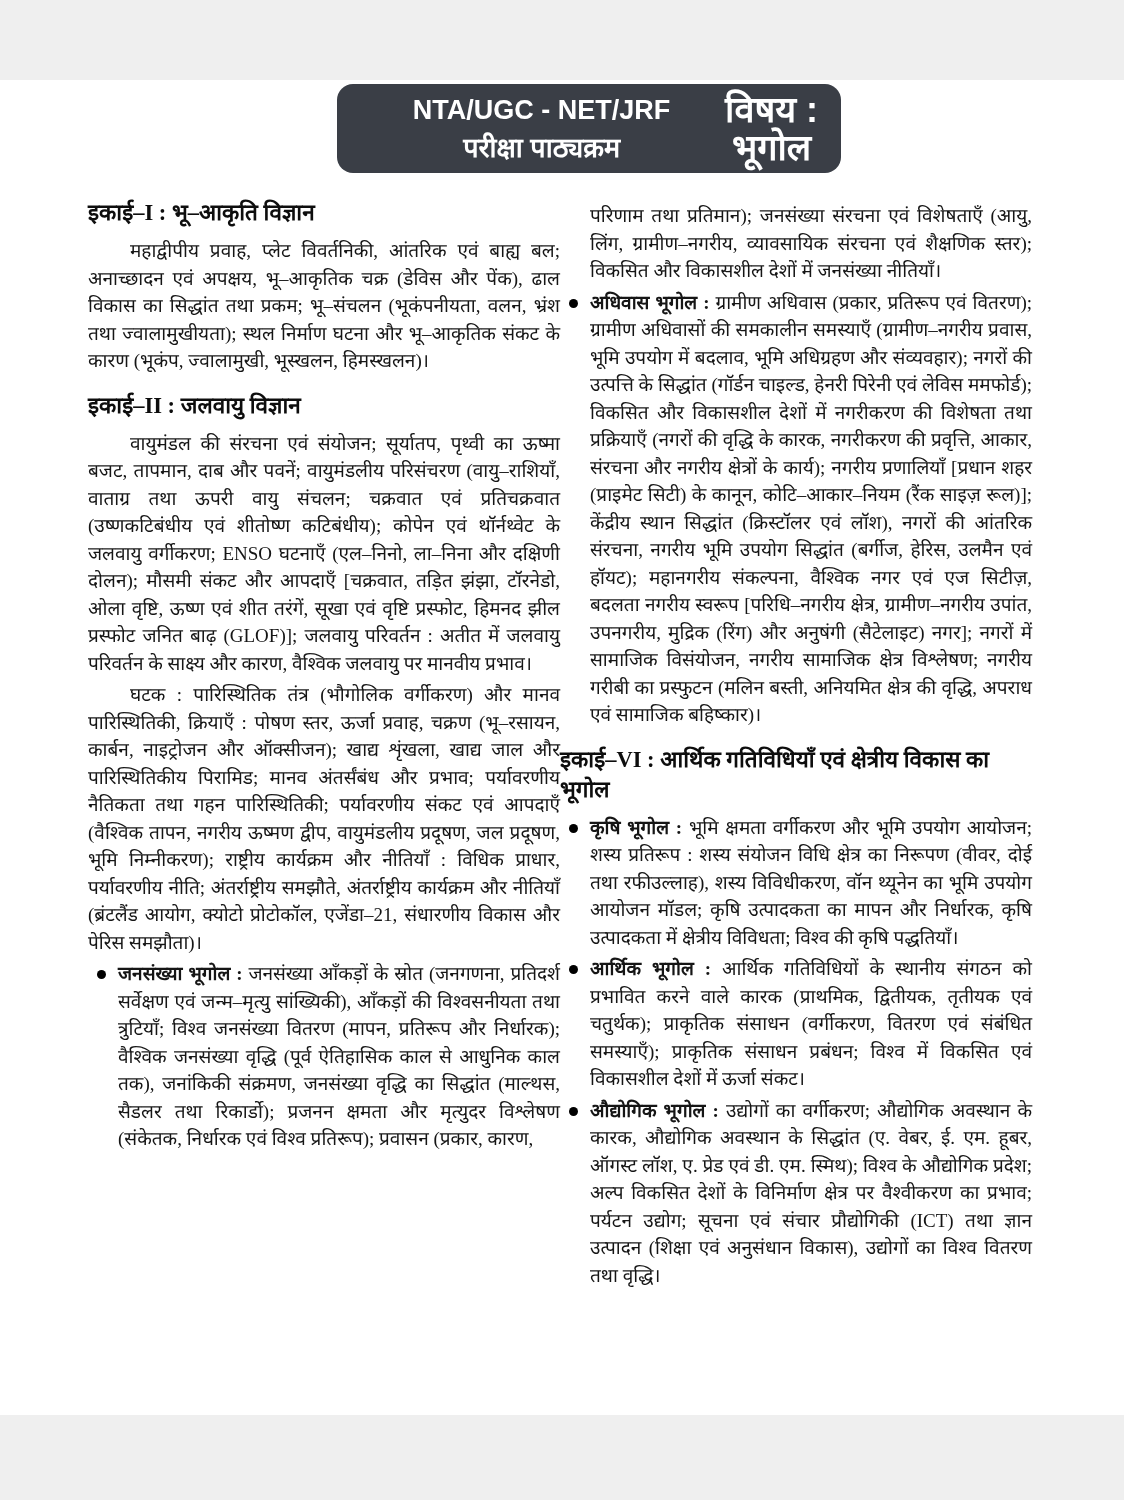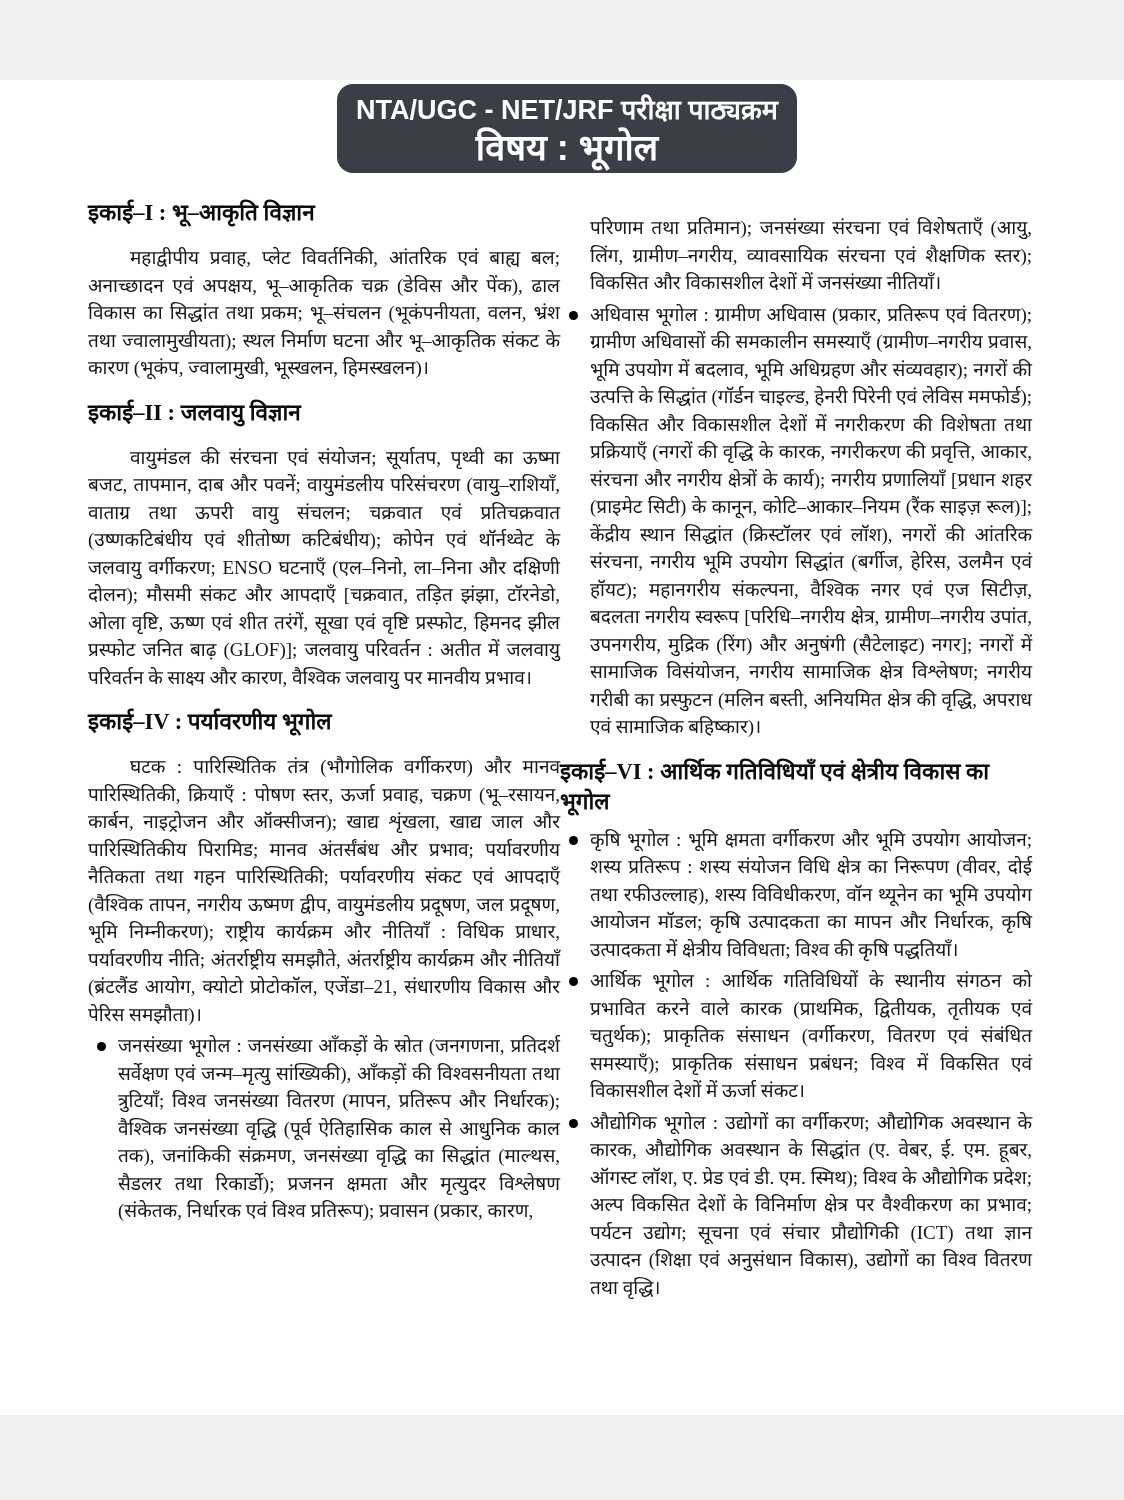--- a/index.html
+++ b/index.html
@@ -10,63 +10,62 @@
     overflow:hidden;
     font-family:"Liberation Serif","DejaVu Serif",serif;
     color:#151515;
   }
   .band{position:absolute;left:0;width:1124px;background:#efefef;z-index:5;}
   .band.top{top:0;height:80px;}
   .band.bottom{bottom:0;height:85px;}
   .banner{
     position:absolute;left:337px;top:84px;width:460px;height:89px;
     background:#3a3e46;border-radius:16px;
-    display:flex;flex-direction:column;align-items:center;justify-content:center;
+    display:flex;flex-direction:row;align-items:center;justify-content:center;
     color:#ffffff;font-family:"Liberation Sans","DejaVu Sans",sans-serif;
-    font-weight:bold;text-align:center;z-index:6;
+    font-weight:bold;text-align:center;z-index:6;padding-left:44px;
   }
   .banner .l1{font-size:27px;line-height:38px;}
   .banner .l2{font-size:36px;line-height:38px;}
   .columns{
     position:absolute;top:198px;left:88px;width:962px;
     display:flex;z-index:1;
   }
   .col{width:472px;font-size:19px;line-height:27.5px;text-align:justify;}
   .unit-heading{
     font-size:22.5px;line-height:30px;font-weight:bold;color:#0d0d0d;
     margin:16px 0 9px 0;text-align:left;
   }
   .unit-heading.first{margin-top:0;}
-  .para{margin:16px 0 4px 0;text-indent:42px;}
+  .para{margin:4px 0 4px 0;text-indent:42px;}
   .para.noindent{text-indent:0;}
   .bullet-item{position:relative;padding-left:30px;margin:4px 0 4px 0;}
   .bullet-item .dot{
     position:absolute;left:9px;top:10px;width:9px;height:9px;
     border-radius:50%;background:#000;
   }
   .cont{padding-left:30px;}
-  .lead{font-weight:normal;}
+  .lead{font-weight:bold;}
 </style>
 </head>
 <body>
 
 <div class="page">
 
   <div class="columns">
 
     <div class="col">
 
       <div class="unit-heading first">इकाई–I : भू–आकृति विज्ञान</div>
       <p class="para">महाद्वीपीय प्रवाह, प्लेट विवर्तनिकी, आंतरिक एवं बाह्य बल; अनाच्छादन एवं अपक्षय, भू–आकृतिक चक्र (डेविस और पेंक), ढाल विकास का सिद्धांत तथा प्रकम; भू–संचलन (भूकंपनीयता, वलन, भ्रंश तथा ज्वालामुखीयता); स्थल निर्माण घटना और भू–आकृतिक संकट के कारण (भूकंप, ज्वालामुखी, भूस्खलन, हिमस्खलन)।</p>
 
       <div class="unit-heading">इकाई–II : जलवायु विज्ञान</div>
       <p class="para">वायुमंडल की संरचना एवं संयोजन; सूर्यातप, पृथ्वी का ऊष्मा बजट, तापमान, दाब और पवनें; वायुमंडलीय परिसंचरण (वायु–राशियाँ, वाताग्र तथा ऊपरी वायु संचलन; चक्रवात एवं प्रतिचक्रवात (उष्णकटिबंधीय एवं शीतोष्ण कटिबंधीय); कोपेन एवं थॉर्नथ्वेट के जलवायु वर्गीकरण; ENSO घटनाएँ (एल–निनो, ला–निना और दक्षिणी दोलन); मौसमी संकट और आपदाएँ [चक्रवात, तड़ित झंझा, टॉरनेडो, ओला वृष्टि, ऊष्ण एवं शीत तरंगें, सूखा एवं वृष्टि प्रस्फोट, हिमनद झील प्रस्फोट जनित बाढ़ (GLOF)]; जलवायु परिवर्तन : अतीत में जलवायु परिवर्तन के साक्ष्य और कारण, वैश्विक जलवायु पर मानवीय प्रभाव।</p>
 
 
-      <div class="unit-heading">इकाई–IV : पर्यावरणीय भूगोल</div>
       <p class="para">घटक : पारिस्थितिक तंत्र (भौगोलिक वर्गीकरण) और मानव पारिस्थितिकी, क्रियाएँ : पोषण स्तर, ऊर्जा प्रवाह, चक्रण (भू–रसायन, कार्बन, नाइट्रोजन और ऑक्सीजन); खाद्य शृंखला, खाद्य जाल और पारिस्थितिकीय पिरामिड; मानव अंतर्संबंध और प्रभाव; पर्यावरणीय नैतिकता तथा गहन पारिस्थितिकी; पर्यावरणीय संकट एवं आपदाएँ (वैश्विक तापन, नगरीय ऊष्मण द्वीप, वायुमंडलीय प्रदूषण, जल प्रदूषण, भूमि निम्नीकरण); राष्ट्रीय कार्यक्रम और नीतियाँ : विधिक प्राधार, पर्यावरणीय नीति; अंतर्राष्ट्रीय समझौते, अंतर्राष्ट्रीय कार्यक्रम और नीतियाँ (ब्रंटलैंड आयोग, क्योटो प्रोटोकॉल, एजेंडा–21, संधारणीय विकास और पेरिस समझौता)।</p>
 
 
       <div class="bullet-item">
         <span class="dot"></span>
         <span class="lead">जनसंख्या भूगोल : </span><span>जनसंख्या आँकड़ों के स्रोत (जनगणना, प्रतिदर्श सर्वेक्षण एवं जन्म–मृत्यु सांख्यिकी), आँकड़ों की विश्वसनीयता तथा त्रुटियाँ; विश्व जनसंख्या वितरण (मापन, प्रतिरूप और निर्धारक); वैश्विक जनसंख्या वृद्धि (पूर्व ऐतिहासिक काल से आधुनिक काल तक), जनांकिकी संक्रमण, जनसंख्या वृद्धि का सिद्धांत (माल्थस, सैडलर तथा रिकार्डो); प्रजनन क्षमता और मृत्युदर विश्लेषण (संकेतक, निर्धारक एवं विश्व प्रतिरूप); प्रवासन (प्रकार, कारण,</span>
       </div>
 
     </div>
 

